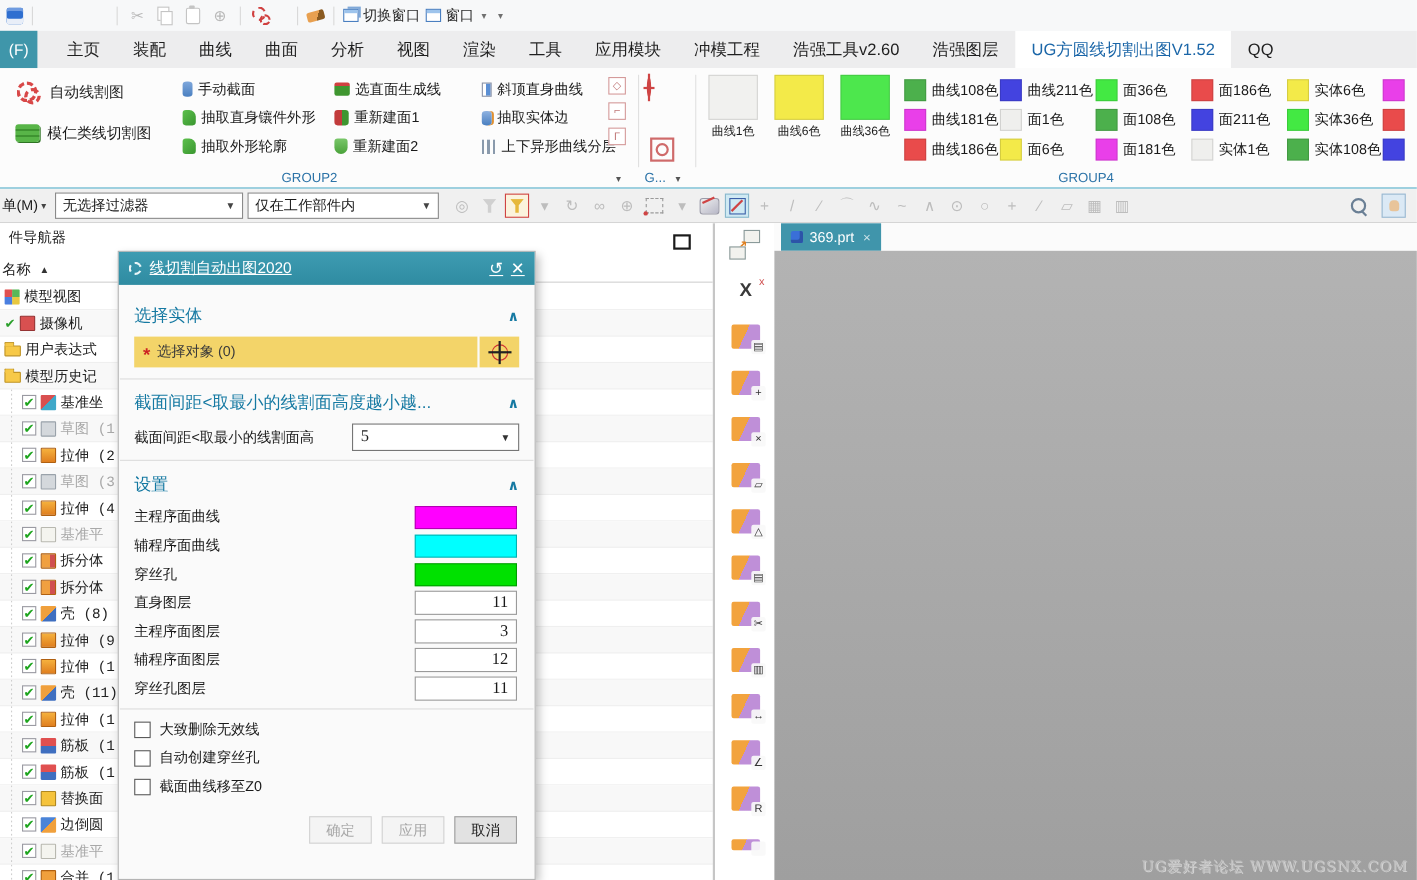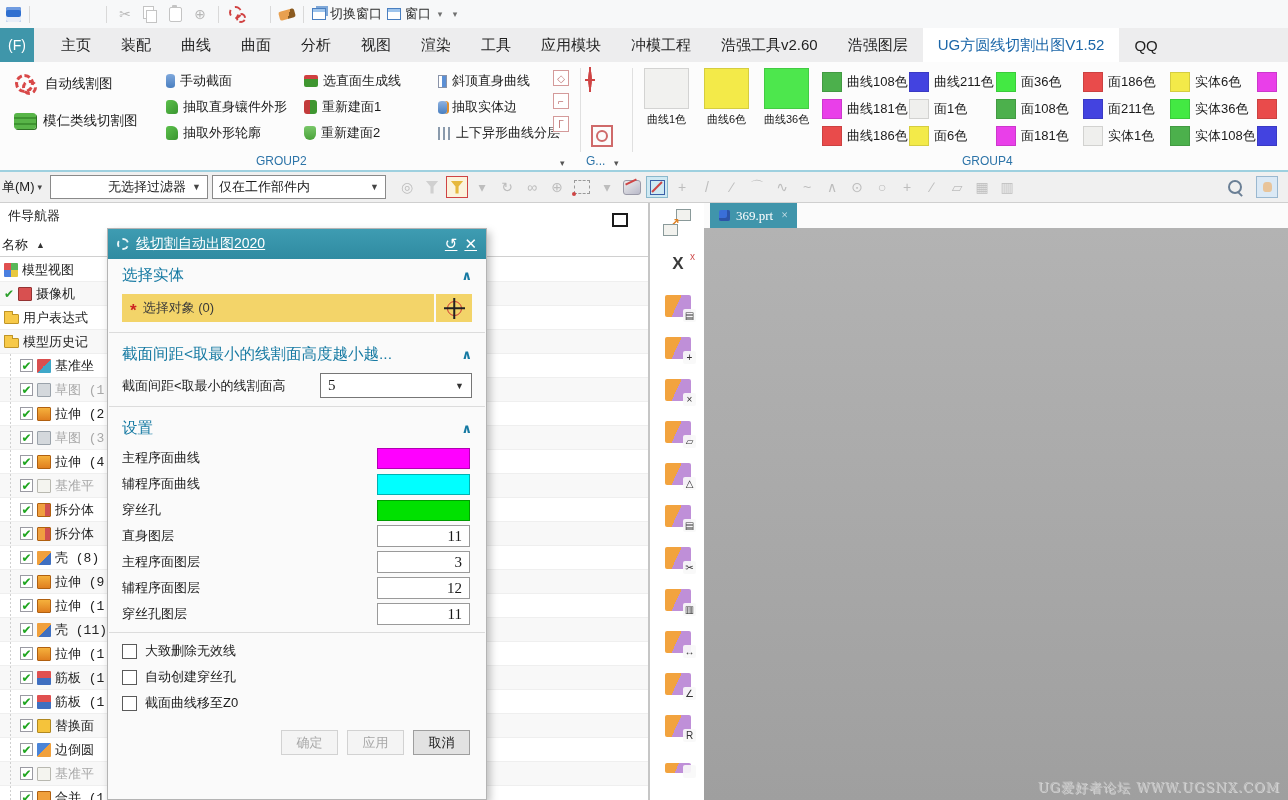--- a/index.html
+++ b/index.html
@@ -142,33 +142,33 @@
   .cube3d.ic-open-part-window::after{content:"";position:absolute;left:-2px;bottom:-3px;width:13px;height:10px;border:1.5px solid #8a9a9a;background:#f2f2ee;}
   .cube3d.ic-open-part-window .ovl{background:none;color:#e08020;font-weight:bold;font-size:12px;right:10px;bottom:4px;}
   .cube3d.ic-measure-x{background:none;}
   .cube3d.ic-measure-x .ovl{background:none;position:static;font-size:17px;font-weight:bold;color:#3a3a3a;width:26px;height:22px;}
   .cube3d.ic-measure-x::after{content:"x";position:absolute;right:-4px;top:-2px;color:#d05050;font-size:10px;}
   .cube3d.ic-partial-bottom{height:10px;margin-top:6px;}
 
   
   #canvas{position:absolute;left:704px;top:0;width:584px;height:597px;background:#fbfbfb;}
   #ptabstrip{position:absolute;left:0;top:0;width:584px;height:25px;background:#fbfbfb;display:flex;}
-  .ptab{height:25px;background:#4095ab;color:#fff;display:inline-flex;align-items:center;padding:0 9px;gap:6px;font-size:13px;margin-left:6px;font-family:Liberation Serif, serif;}
+  .ptab{height:25px;background:#4095ab;color:#fff;display:inline-flex;align-items:center;padding:0 9px;gap:6px;font-size:13px;margin-left:6px;}
   .p-cube{width:11px;height:11px;background:#3a6fd8;border-radius:2px;box-shadow:inset -3px -3px 0 #2c54a8;}
   .ptab .closex{color:#cfe4ea;font-size:12px;margin-left:2px;}
   #gfx{position:absolute;left:0;top:25px;width:584px;height:572px;background:linear-gradient(180deg,#b3b3b3,#9f9f9f);}
   #watermark{position:absolute;right:8px;bottom:3px;font-family:"DejaVu Serif","Liberation Serif",serif;font-size:13px;color:#c2c2c2;text-shadow:1px 1px 0 rgba(255,255,255,0.55);letter-spacing:1px;}
 
   
   #dialog{position:absolute;left:107px;top:25px;width:380px;height:572px;background:#fafafa;border:1px solid #b4b4b4;box-shadow:3px 4px 8px rgba(0,0,0,0.25);display:flex;flex-direction:column;}
   #dlgtitle{height:30px;background:linear-gradient(180deg,#3e9cb2,#2f8ba1);display:flex;align-items:center;padding:0 9px;gap:7px;color:#fff;flex:0 0 auto;text-decoration:underline;}
   .dgear{width:12px;height:12px;border:2px dashed #eaf6f8;border-radius:50%;}
   #dlgtitle .ttl{flex:1;font-size:14px;}
   #dlgtitle .tbtn{font-size:15px;color:#fff;}
-  #dlgbody{flex:1;overflow:hidden;padding-top:0;}
+  #dlgbody{flex:1;overflow:hidden;padding-top:12px;}
   .dsec{display:flex;align-items:center;height:33px;padding:0 14px;}
   .dsec .stxt{font-size:15.5px;color:#1579a2;}
   .dsec .chev{margin-left:auto;color:#1579a2;font-weight:bold;font-size:13px;}
   .ddiv{border-top:1px solid #dcdcdc;margin:5px 1px;}
   .selrow{display:flex;margin:2px 14px 10px;gap:2px;height:28px;}
   .selfield{flex:1;background:#f3d469;display:flex;align-items:center;gap:6px;padding:0 8px;color:#3a3a3a;}
   .selfield .star{color:#cc2222;font-size:17px;font-weight:bold;line-height:1;position:relative;top:2px;}
   .selbtn{width:36px;background:#f3d469;display:flex;align-items:center;justify-content:center;}
   .xhair{position:relative;width:15px;height:15px;border:1.5px solid #cf3333;border-radius:50%;}
   .xhair::before{content:"";position:absolute;left:50%;top:-4px;bottom:-4px;width:1.5px;background:#222;transform:translateX(-50%);}
@@ -474,21 +474,21 @@
       </div>
     </div>
   <span class="grouplabel" style="left:962px;">GROUP4</span>
 </div>
 
 <div id="selbar">
   <span class="menulbl">
     <span>单(M)</span>
     <span style="font-size:9px;color:#444;">▾</span>
   </span>
-  <div class="combo" style="width:158px;text-align:right;">
+  <div class="combo" style="width:171px;">
     <span class="val">无选择过滤器</span>
     <span class="car">▼</span>
   </div>
   <div class="combo" style="width:174px;">
     <span class="val">仅在工作部件内</span>
     <span class="car">▼</span>
   </div>
   <div style="display:flex;align-items:center;gap:3px;margin-left:6px;">
 
   <span class="sicon ic-show-hide-ring">◎</span>

